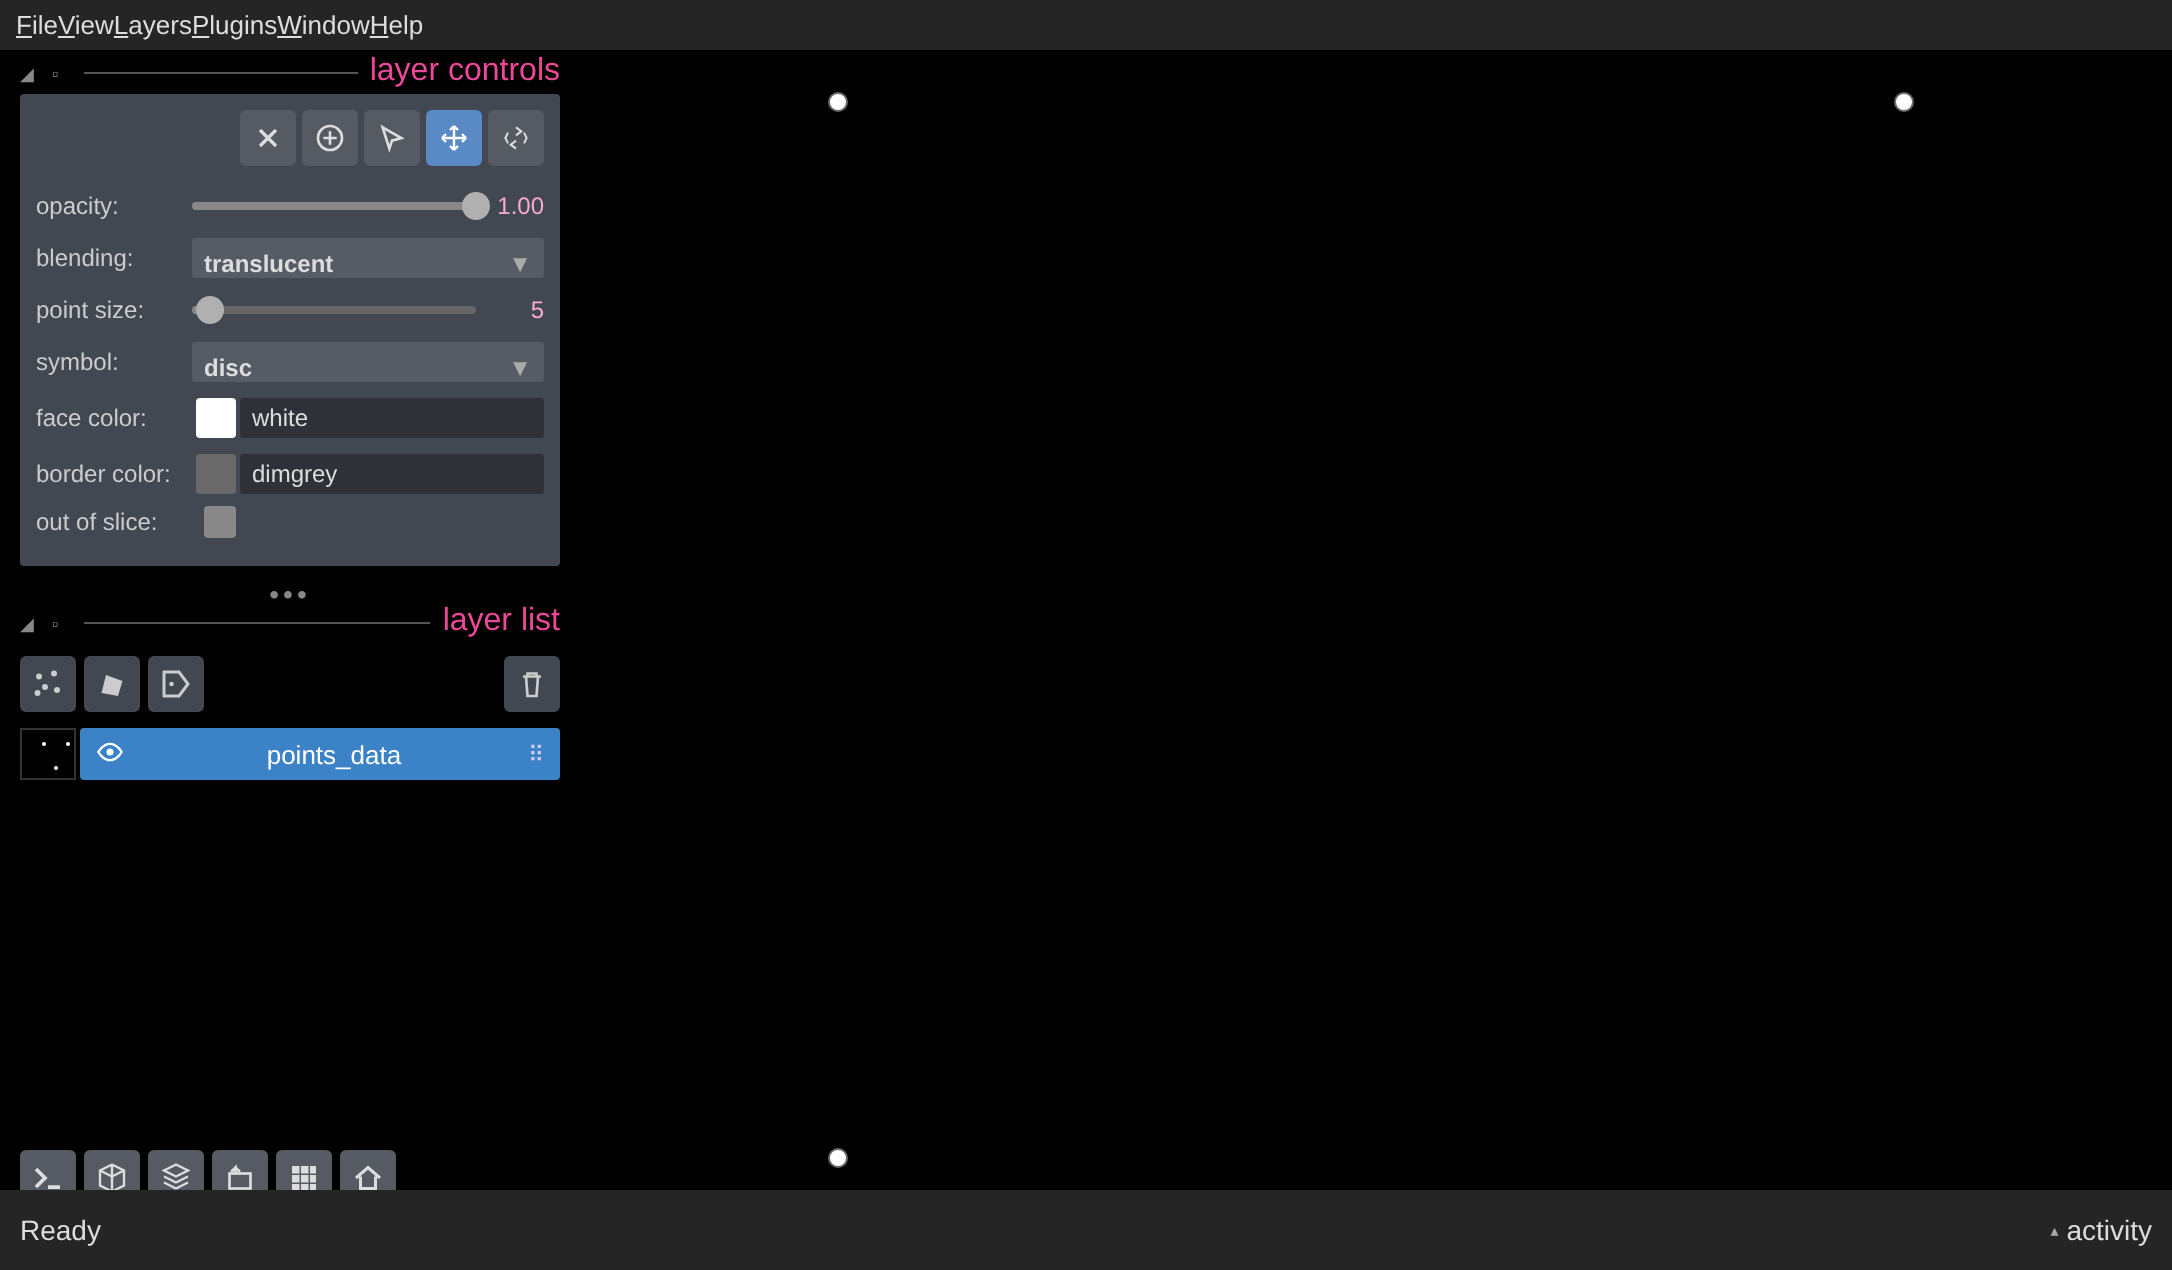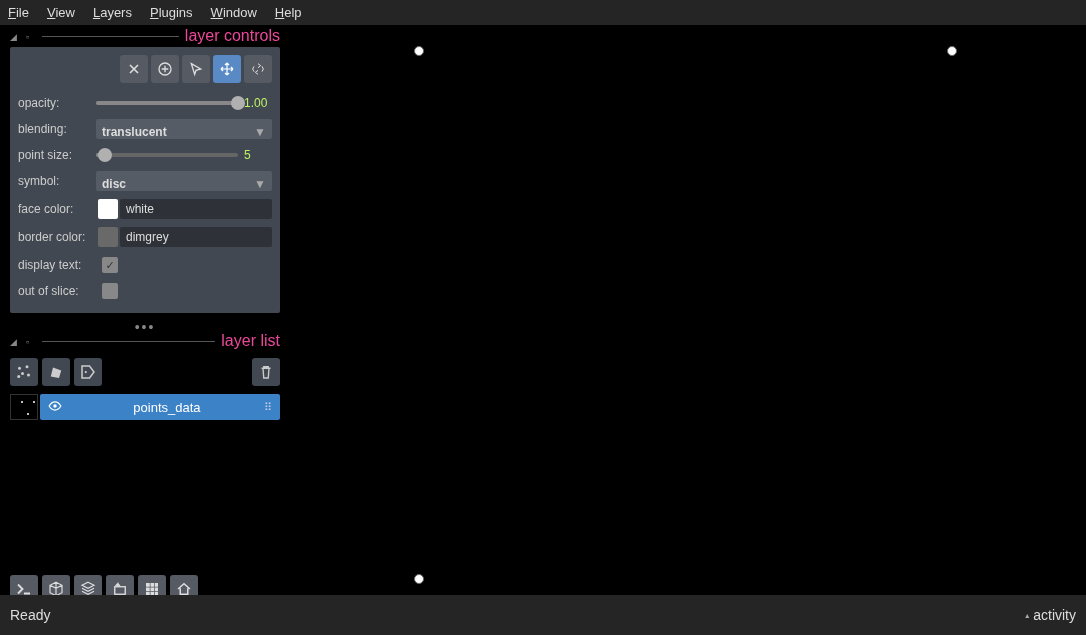--- a/index.html
+++ b/index.html
@@ -1,19 +1,19 @@
 <!DOCTYPE html>
 <html><head>
 <meta charset="utf-8">
 <style>
   * { box-sizing: border-box; margin: 0; padding: 0; font-family: -apple-system, BlinkMacSystemFont, "Segoe UI", sans-serif; }
   body { width: 1086px; height: 635px; background: #000; color: #ccc; font-size: 13px; overflow: hidden; position: relative; }
   
   
-  .menubar { height: 25px; background: #252525; display: flex; align-items: center; padding: 0 8px; gap: 18px; font-size: 13px; }
+  .menubar { height: 25px; background: #252525; display: flex; align-items: center; padding: 0 8px; font-size: 13px; }
   .menubar .item { color: #ddd; cursor: pointer; }
   .menubar .item .underline { text-decoration: underline; }
   
   
   .main { display: flex; height: 580px; }
   
   
   .left-panel { width: 290px; background: #000; display: flex; flex-direction: column; }
   
   
@@ -27,21 +27,21 @@
   .tool-row { display: flex; gap: 3px; justify-content: flex-end; margin-bottom: 8px; }
   .tool-btn { width: 28px; height: 28px; background: #555a63; border-radius: 3px; display: flex; align-items: center; justify-content: center; color: #ddd; cursor: pointer; }
   .tool-btn.active { background: #5a8ac6; }
   .tool-btn svg { width: 16px; height: 16px; }
   
   .prop-row { display: flex; align-items: center; height: 24px; margin-bottom: 2px; gap: 6px; }
   .prop-label { width: 72px; color: #ccc; font-size: 12px; }
   .slider-track { flex: 1; height: 4px; background: #666; border-radius: 2px; position: relative; }
   .slider-fill { position: absolute; left: 0; top: 0; height: 100%; background: #888; border-radius: 2px; }
   .slider-thumb { position: absolute; top: -5px; width: 14px; height: 14px; background: #b0b0b0; border-radius: 50%; transform: translateX(-50%); }
-  .prop-value { width: 28px; color: #bef264; font-size: 12px; }
+  .prop-value { width: 28px; text-align: right; color: #f9a8d4; font-size: 12px; }
   
   .dropdown { flex: 1; height: 20px; background: #555c66; display: flex; align-items: flex-end; justify-content: space-between; padding: 0 6px; color: #ddd; font-size: 12px; border-radius: 2px; font-weight: bold; }
   .dropdown .chev { color: #aaa; }
   
   .color-row { display: flex; align-items: center; height: 24px; gap: 2px; margin-top: 4px; }
   .color-label-wide { width: 78px; font-size: 12px; color: #ccc; }
   .swatch { width: 20px; height: 20px; border-radius: 2px; }
   .swatch.white { background: #fff; }
   .swatch.dimgrey { background: #696969; }
   .color-input { flex: 1; height: 20px; background: #2e3238; color: #ddd; padding: 0 6px; font-size: 12px; border-radius: 2px; display: flex; align-items: center; }
@@ -176,24 +176,20 @@
       </div>
 
       <div class="color-row">
         <span class="color-label-wide">border color:</span>
         <div class="swatch dimgrey"></div>
         <div class="color-input">
             <span>dimgrey</span>
           </div>
       </div>
 
-      <div class="prop-row" style="margin-top:4px">
-        <span class="prop-label" style="width:78px">display text:</span>
-        <div class="checkbox">✓</div>
-      </div>
 
       <div class="prop-row">
         <span class="prop-label" style="width:78px">out of slice:</span>
         <div class="checkbox off"></div>
       </div>
     </div>
 
     <div class="dots-divider">•••</div>
 
     <div class="panel-header">

